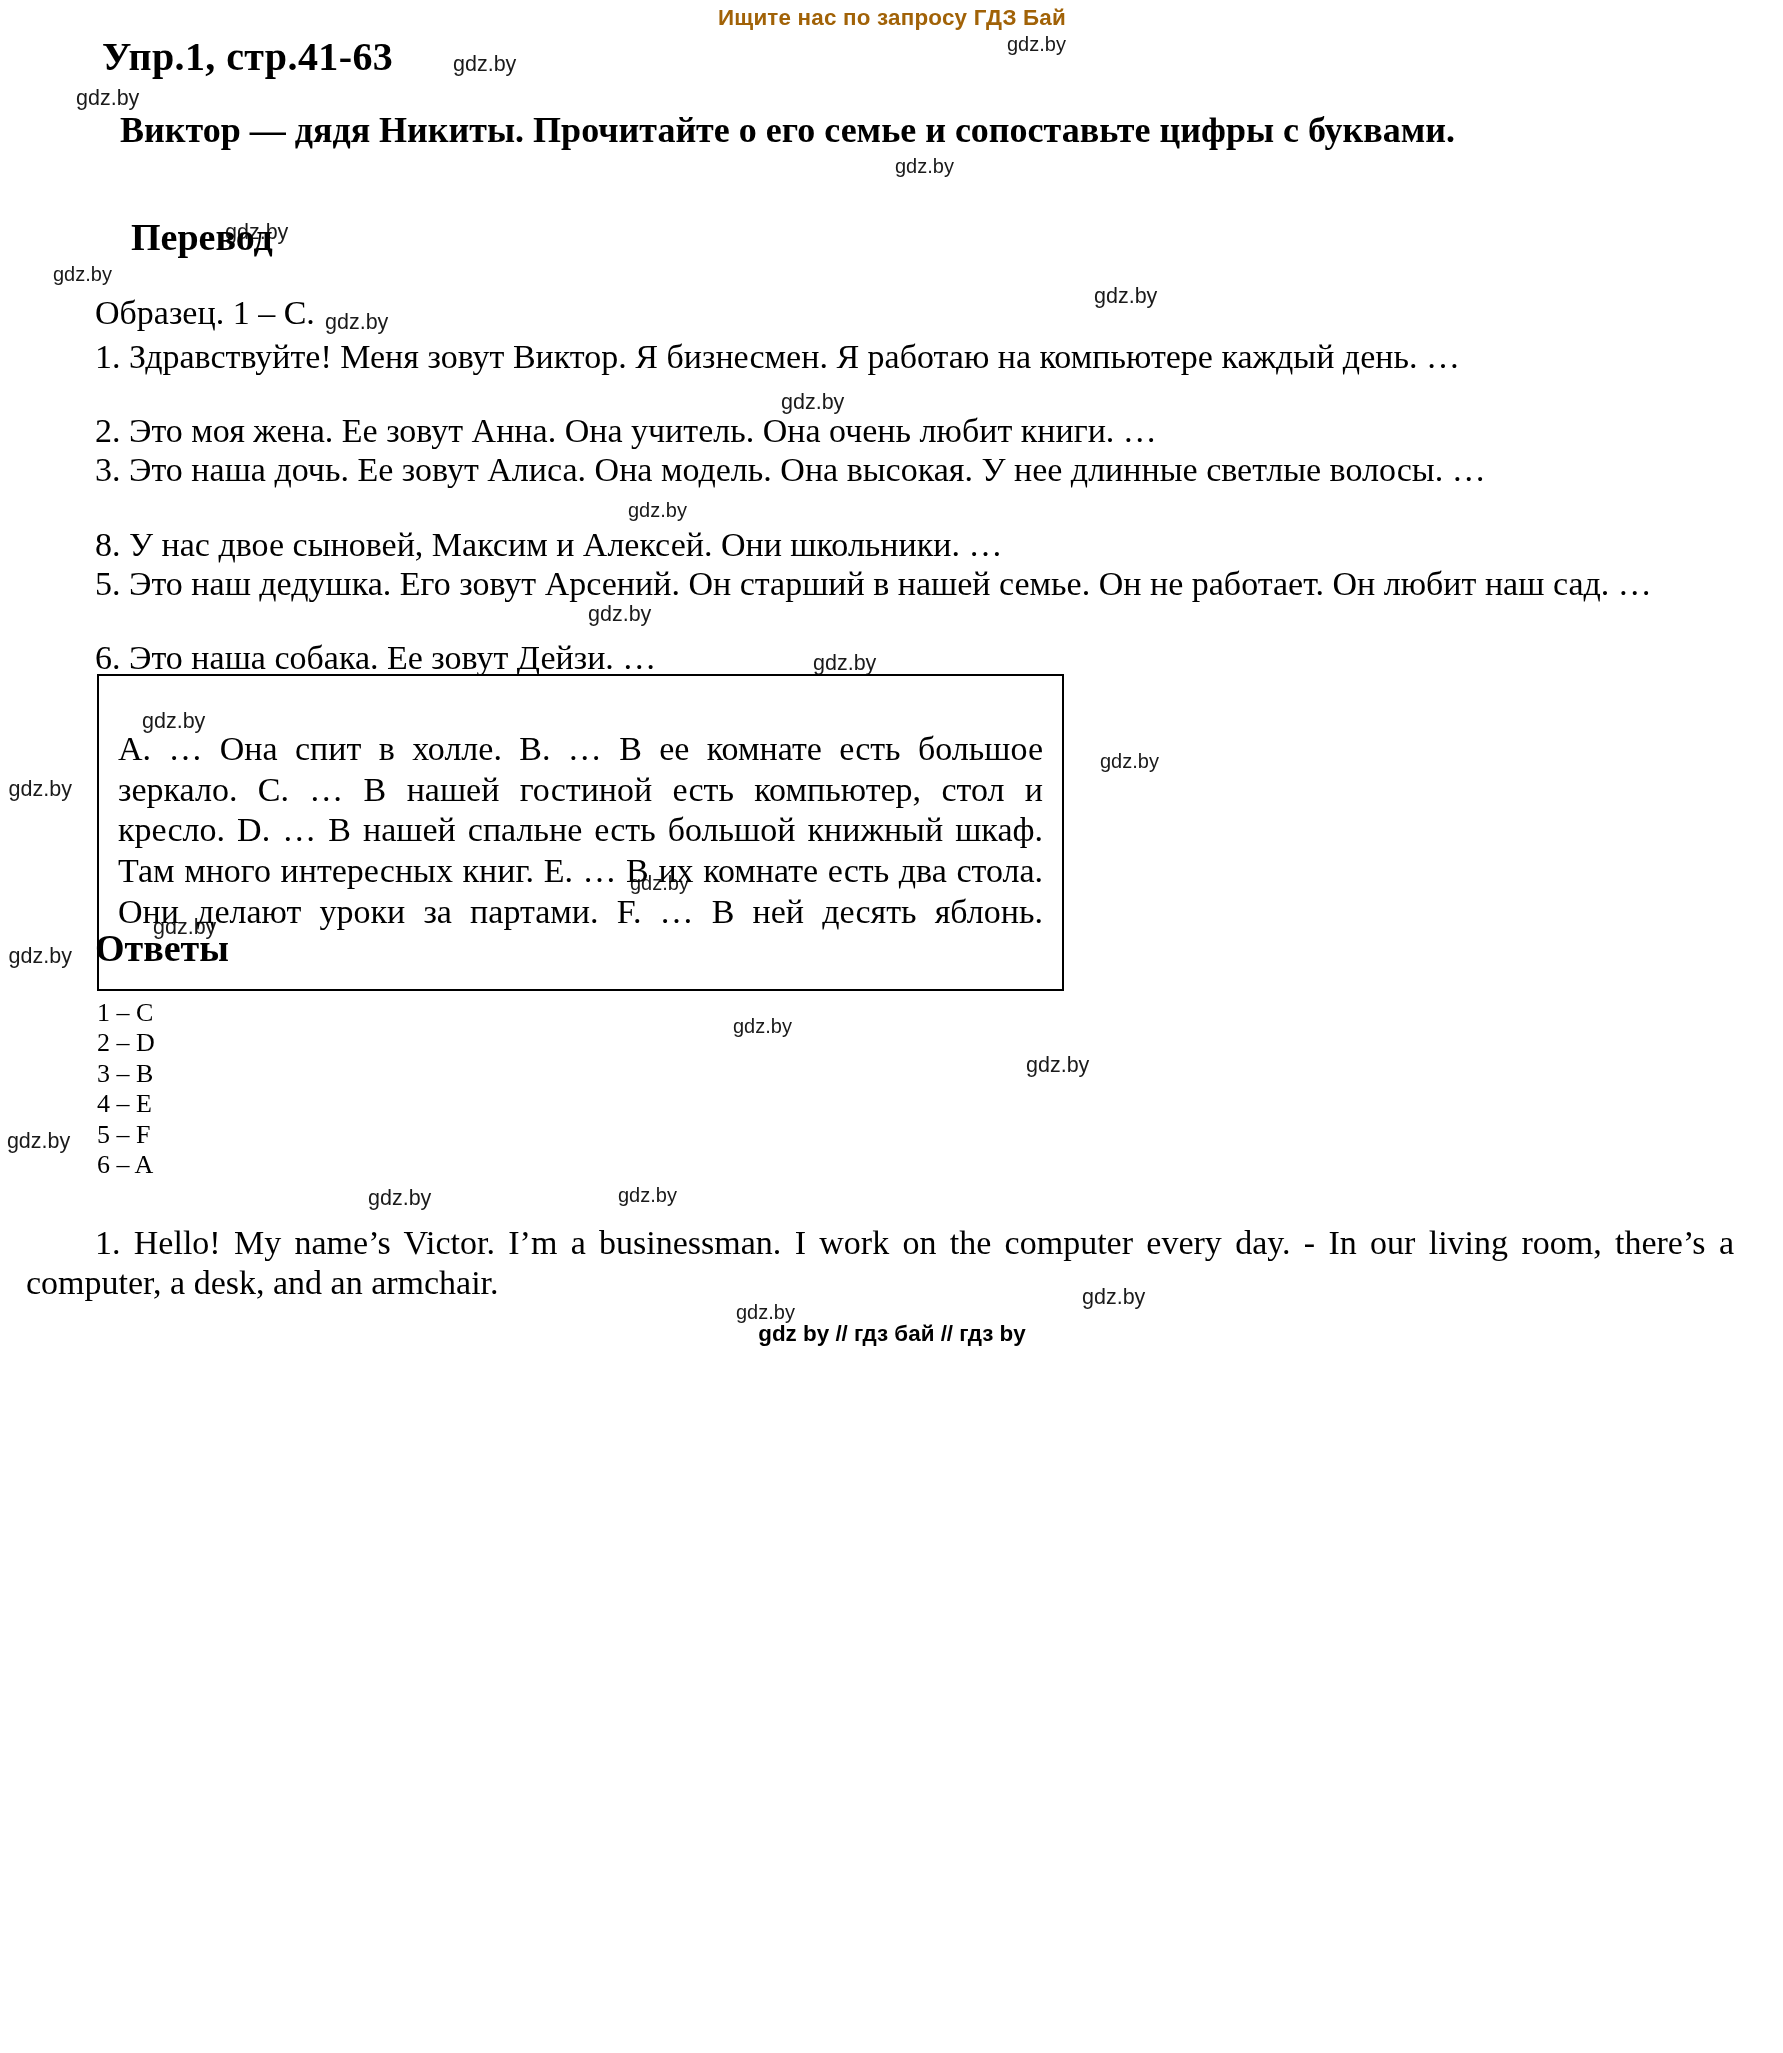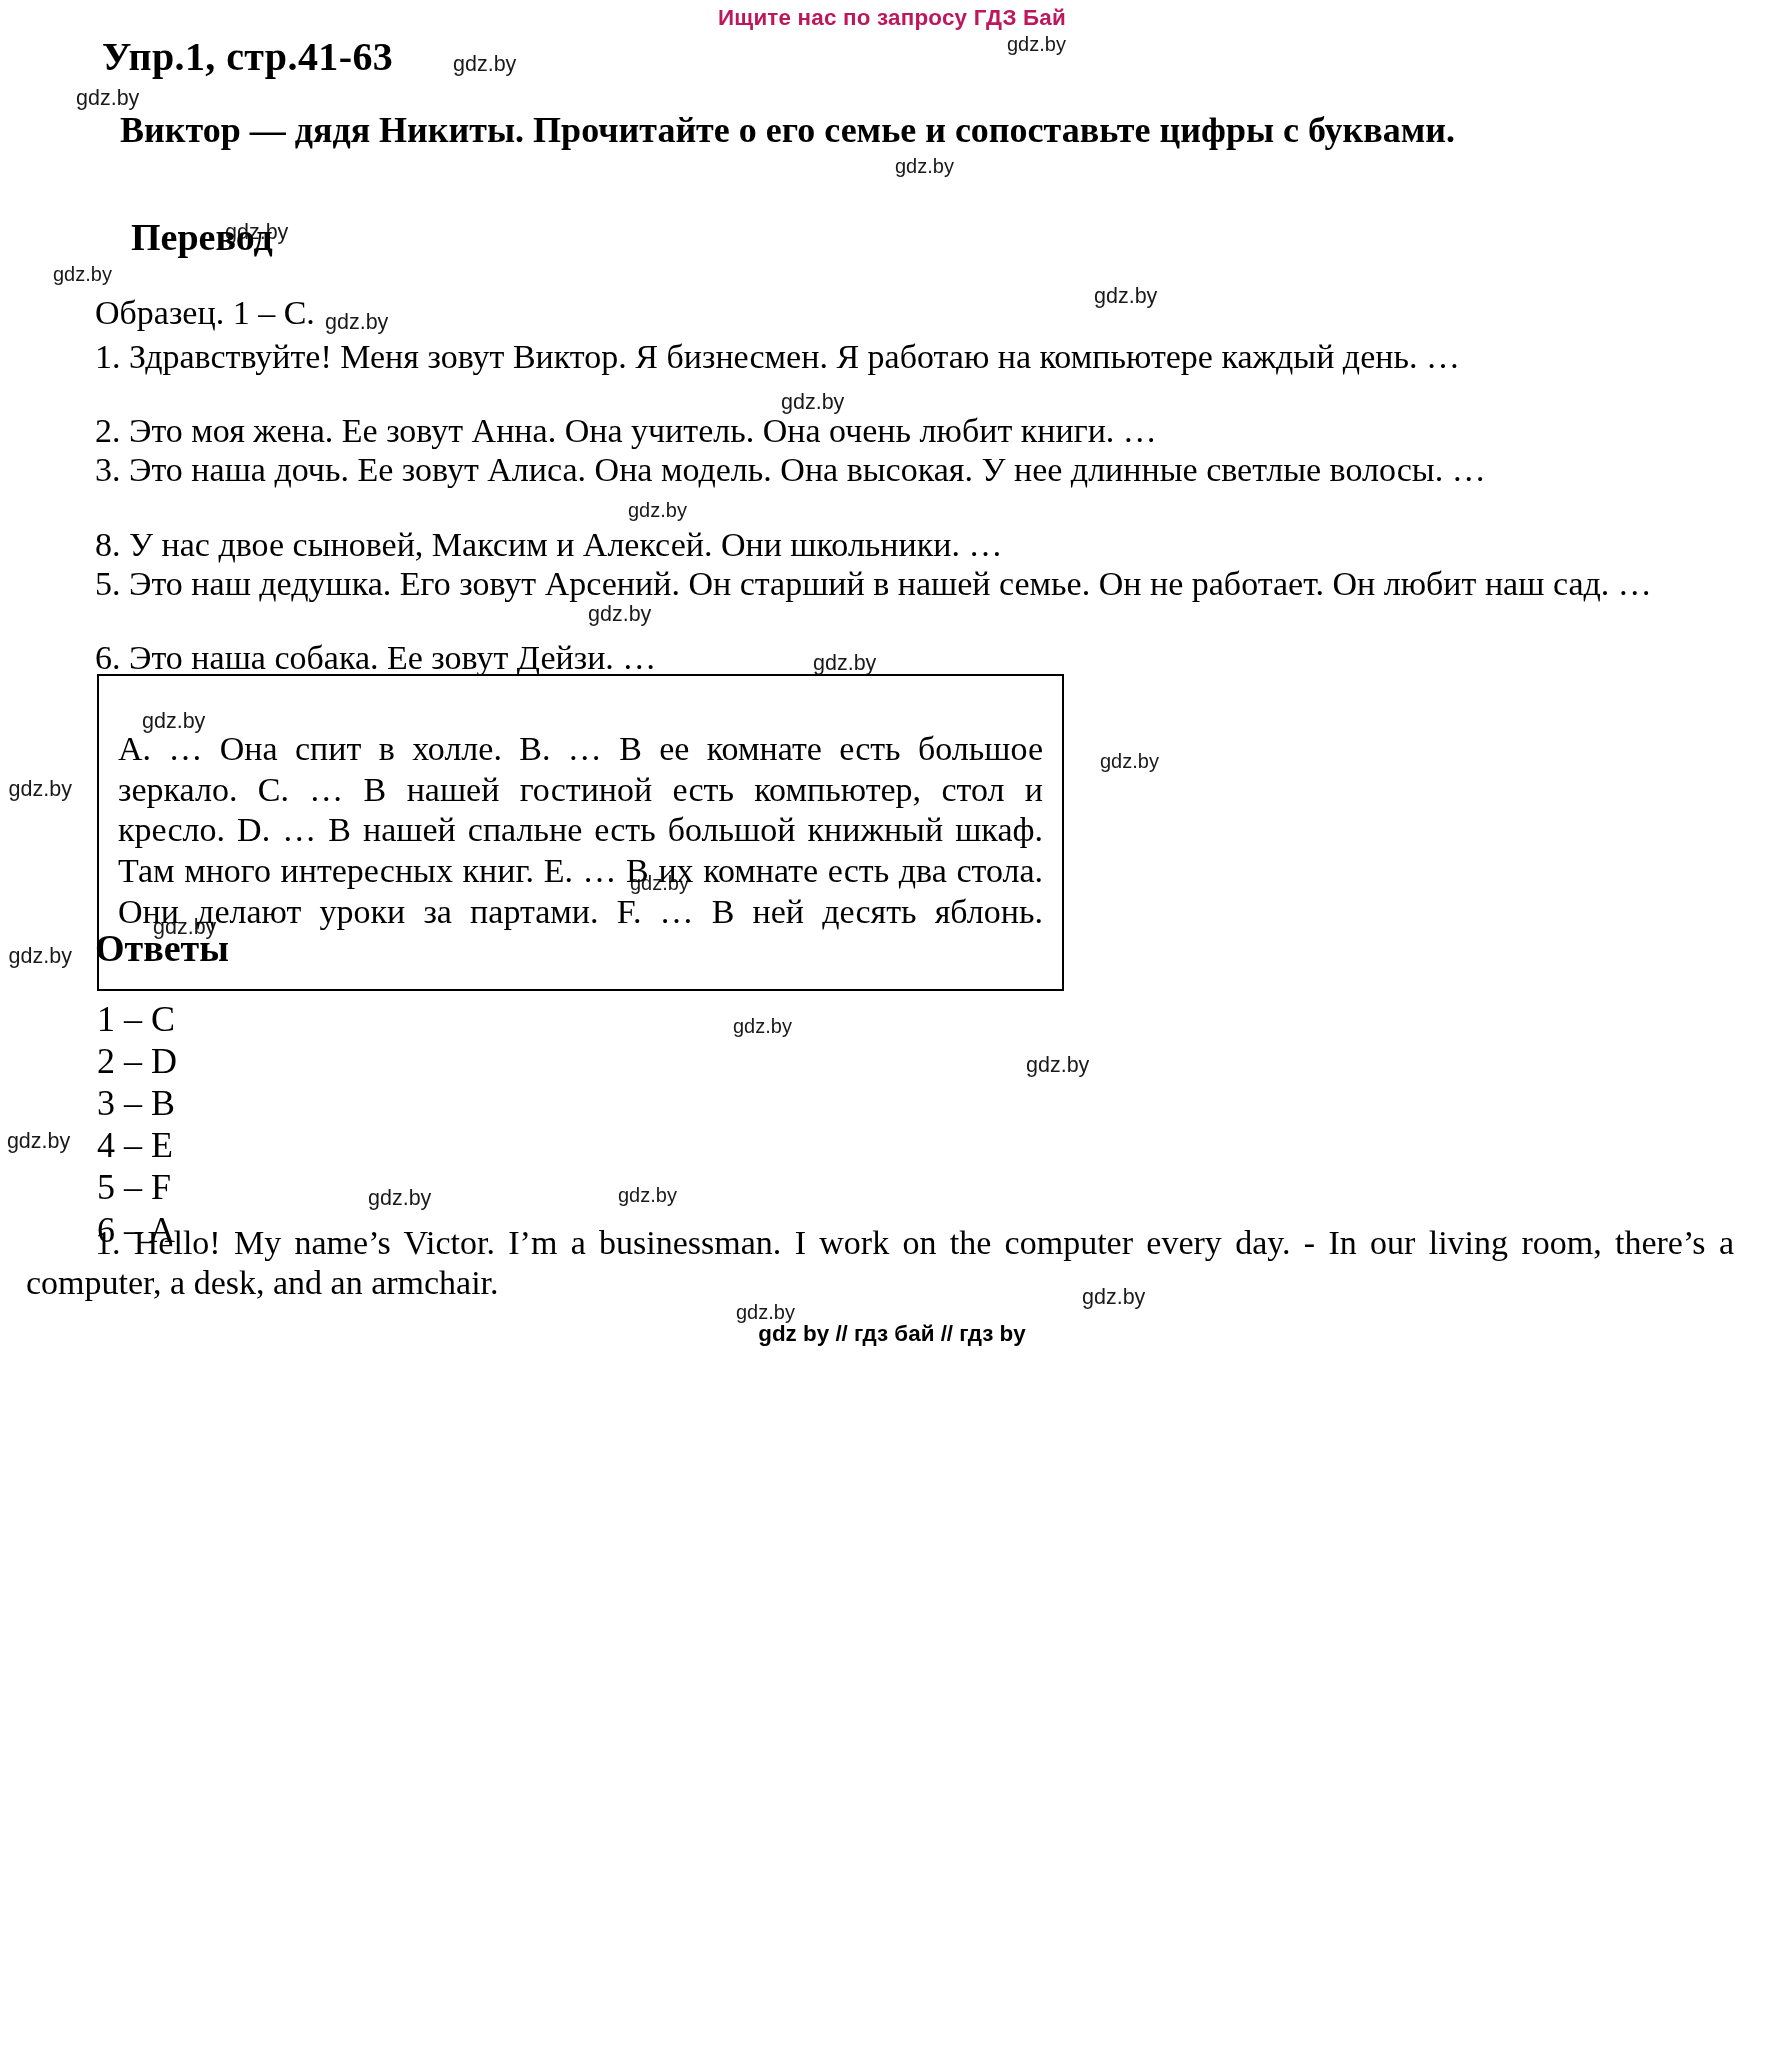--- a/index.html
+++ b/index.html
@@ -27,21 +27,21 @@
   
   .promo-banner {
     position: absolute;
     top: 5.2px;
     left: 0;
     width: 1784px;
     text-align: center;
     font-family: "Liberation Sans", sans-serif;
     font-weight: bold;
     font-size: 22.4px;
-    color: #be185d;
+    color: #a16207;
     letter-spacing: 0.2px;
   }
 
   
   .wm {
     position: absolute;
     font-family: "Liberation Sans", sans-serif;
     font-size: 21.5px;
     color: #1a1a1a;
     white-space: nowrap;
@@ -133,21 +133,21 @@
     content: "";
     display: inline-block;
     width: 100%;
   }
 
   
   .answers-list {
     position: absolute;
     left: 97px;
     top: 998px;
-    font-size: 36px;
+    font-size: 26px;
     line-height: 1.17;
   }
   .answer-row { white-space: pre; }
 
   
   .english-block {
     position: absolute;
     left: 26px;
     top: 1223px;
     width: 1708px;

